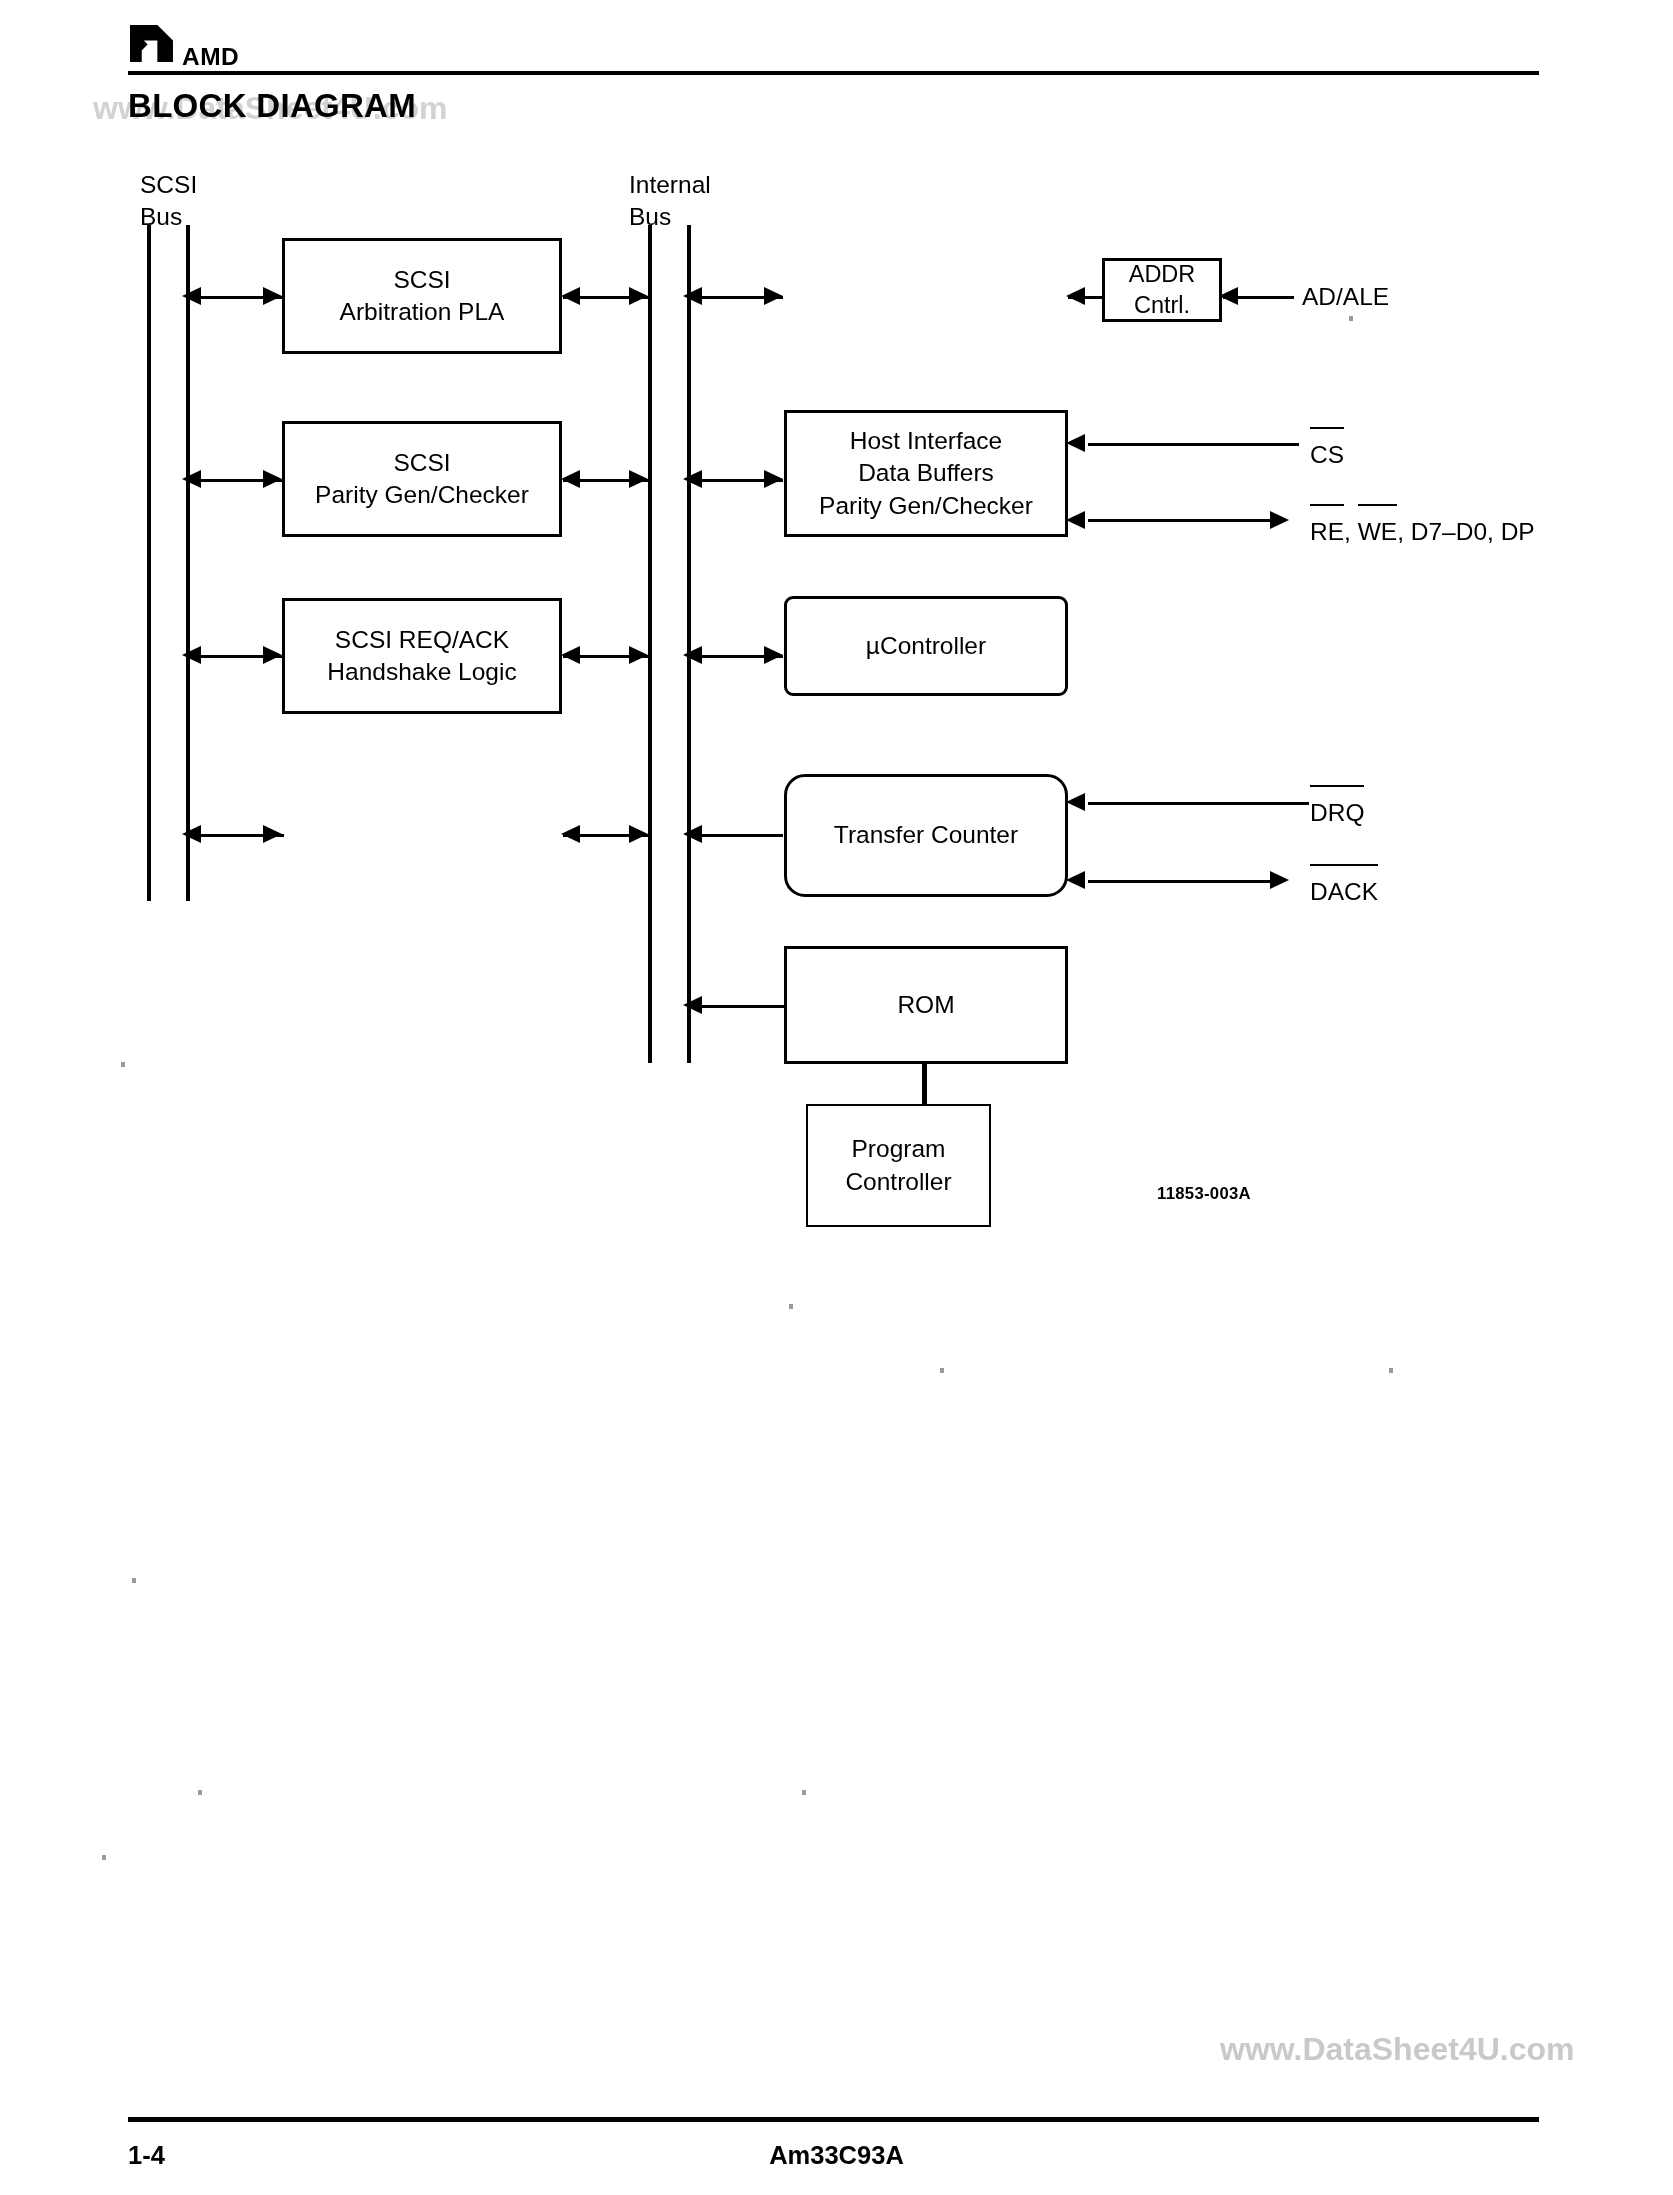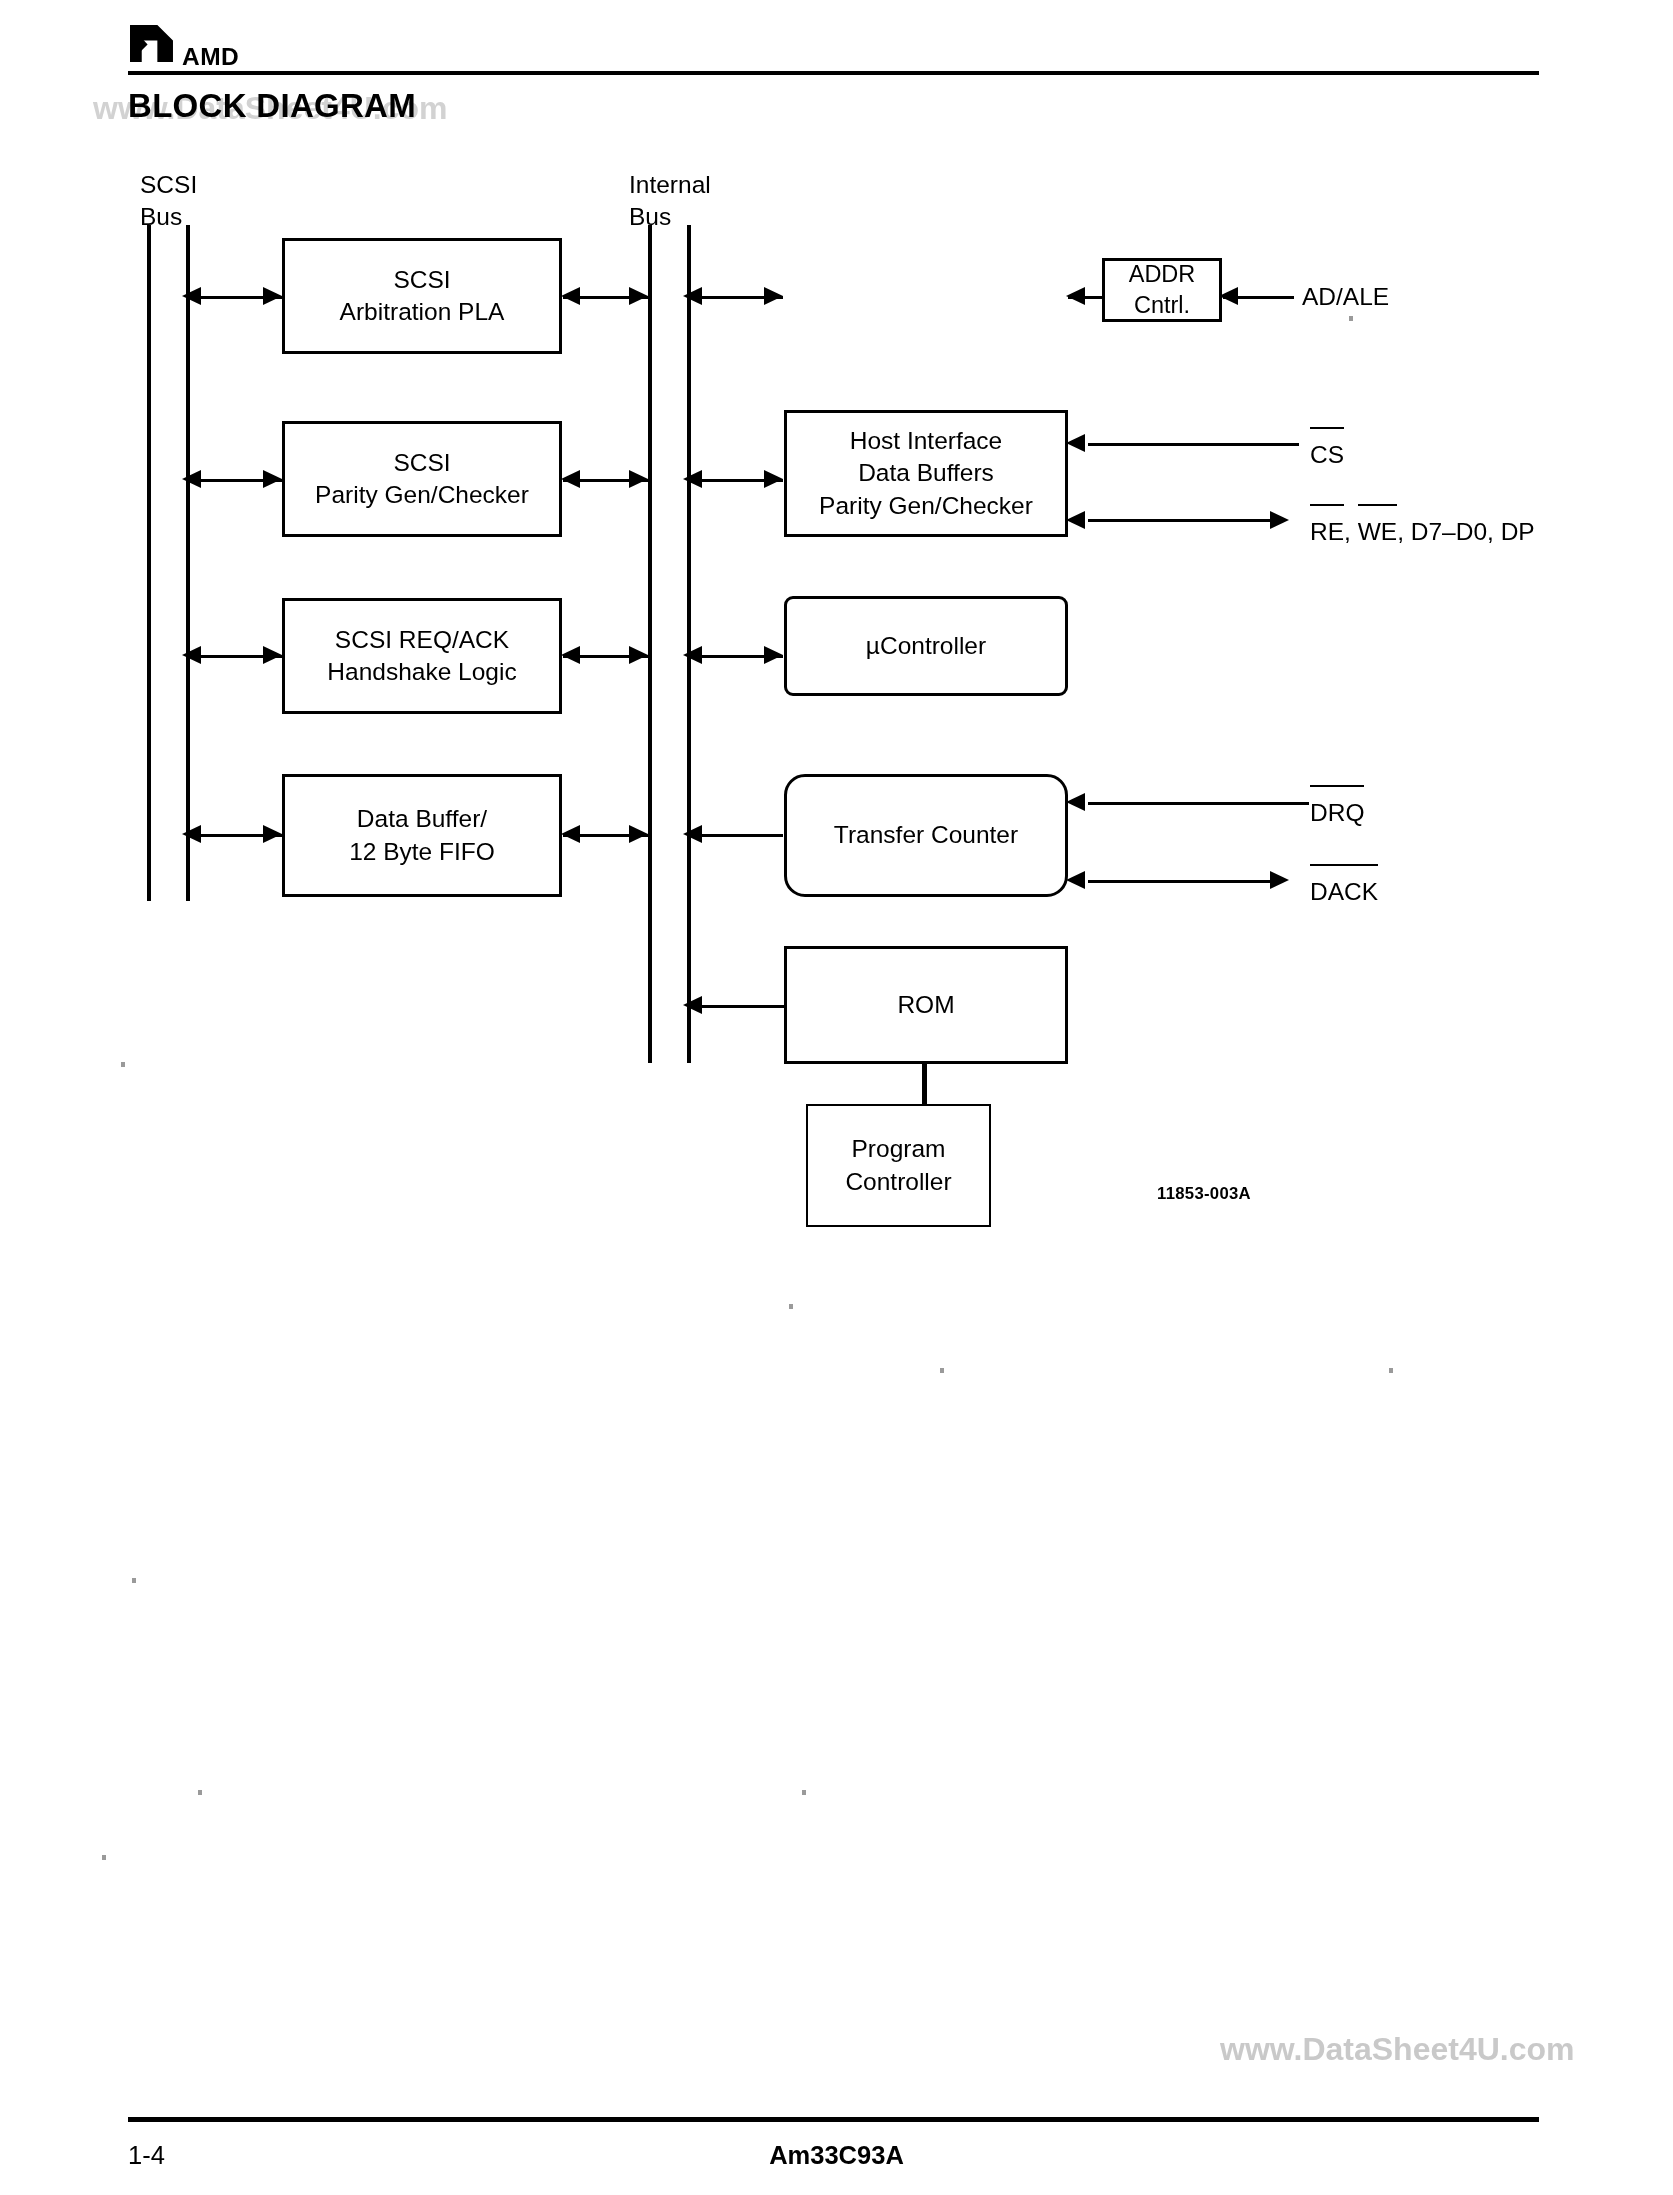--- a/index.html
+++ b/index.html
@@ -106,21 +106,21 @@
 
   
   .speck{position:absolute;background:#9a9a9a;width:3.9px;height:4.9px;z-index:1;}
 
   
   .footer-rule{
     position:absolute;left:128px;top:2117px;width:1411px;height:4.9px;background:#000;
   }
   .foot-page{
     position:absolute;left:128px;top:2141px;
-    font-size:25.5px;font-weight:normal;
+    font-size:25.5px;font-weight:bold;
   }
   .foot-part{
     position:absolute;left:0;top:2141px;width:1673px;
     text-align:center;
     font-size:25.5px;font-weight:bold;
   }
 </style>
 </head>
 <body>
 
@@ -237,26 +237,20 @@
     <div class="arrow left" style="left:561px;top:646px;"></div>
     <div class="arrow right" style="left:629px;top:646px;"></div>
     <div class="hline" style="left:687px;top:655px;width:96px;"></div>
     <div class="arrow left" style="left:683px;top:646px;"></div>
     <div class="arrow right" style="left:764px;top:646px;"></div>
 
     <div class="blk" style="left:784px;top:596px;width:284px;height:100px;border-radius:9px;">
       <div>µController</div>
     </div>
 
-    <div class="blk" style="left:282px;top:774px;width:280px;height:123px;">
-      <div>
-        <div>Data Buffer/</div>
-        <div>12 Byte FIFO</div>
-      </div>
-    </div>
     <div class="hline" style="left:186px;top:834px;width:98px;"></div>
     <div class="arrow left" style="left:182px;top:825px;"></div>
     <div class="arrow right" style="left:263px;top:825px;"></div>
     <div class="hline" style="left:563px;top:834px;width:88px;"></div>
     <div class="arrow left" style="left:561px;top:825px;"></div>
     <div class="arrow right" style="left:629px;top:825px;"></div>
     <div class="hline" style="left:687px;top:834px;width:96px;"></div>
     <div class="arrow left" style="left:683px;top:825px;"></div>
 
     <div class="blk" style="left:784px;top:774px;width:284px;height:123px;border-radius:21px;">

